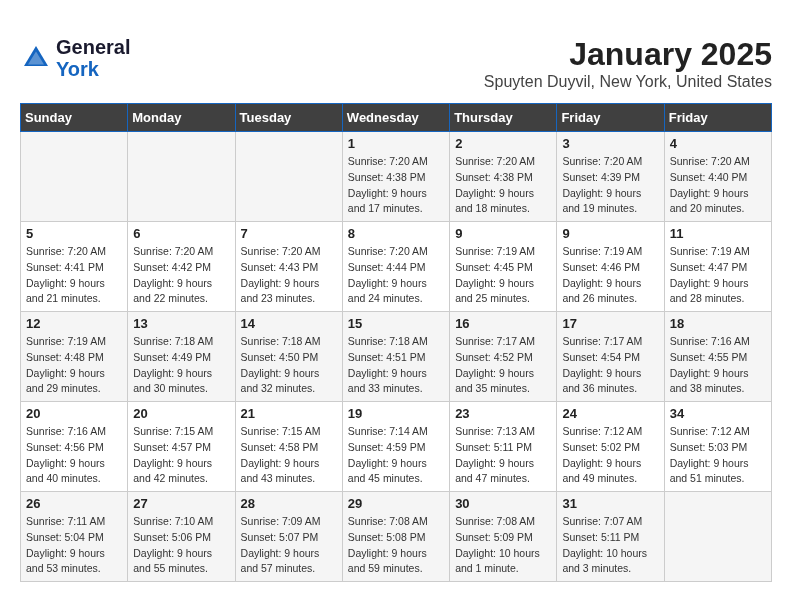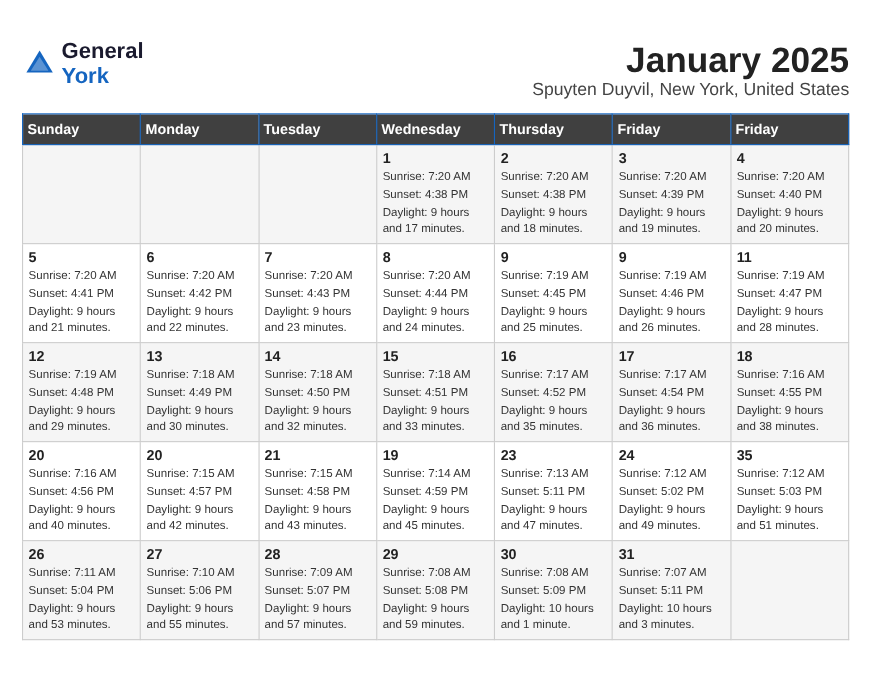--- a/index.html
+++ b/index.html
@@ -300,21 +300,21 @@
 and 47 minutes.</div>
           </td>
           <td>
             <span class="day-num">24</span>
             <div class="day-info" style="white-space: pre-line;">Sunrise: 7:12 AM
 Sunset: 5:02 PM
 Daylight: 9 hours
 and 49 minutes.</div>
           </td>
           <td>
-            <span class="day-num">35</span>
+            <span class="day-num">34</span>
             <div class="day-info" style="white-space: pre-line;">Sunrise: 7:12 AM
 Sunset: 5:03 PM
 Daylight: 9 hours
 and 51 minutes.</div>
           </td>
         </tr>
         <tr>
           <td>
             <span class="day-num">26</span>
             <div class="day-info" style="white-space: pre-line;">Sunrise: 7:11 AM

